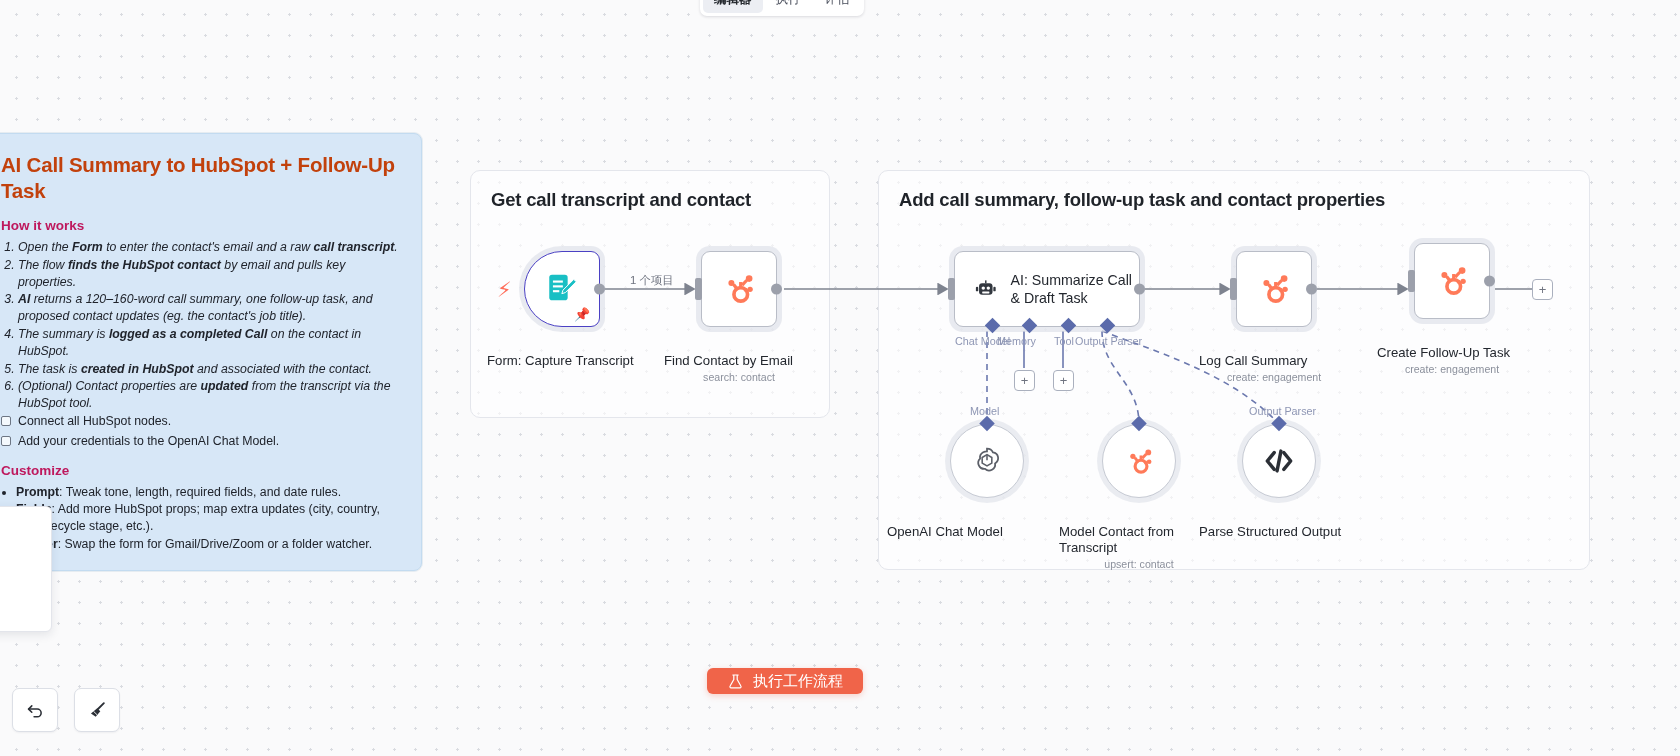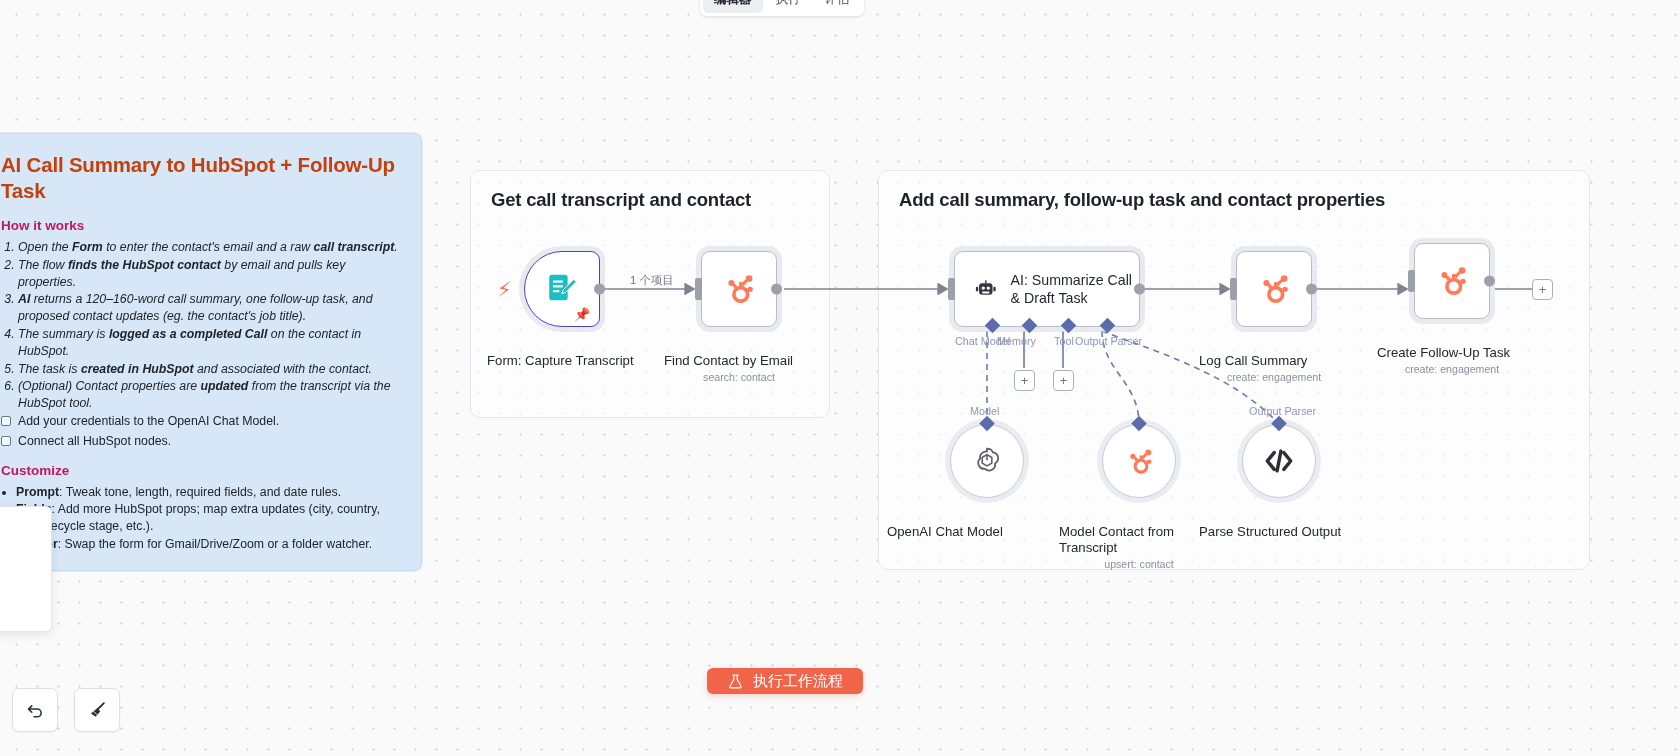--- a/index.html
+++ b/index.html
@@ -257,25 +257,25 @@
       <li>Open the <b>Form</b> to enter the contact's email and a raw <b>call transcript</b>.</li>
       <li>The flow <b>finds the HubSpot contact</b> by email and pulls key properties.</li>
       <li><b>AI</b> returns a 120–160-word call summary, one follow-up task, and proposed contact updates (eg. the contact's job title).</li>
       <li>The summary is <b>logged as a completed Call</b> on the contact in HubSpot.</li>
       <li>The task is <b>created in HubSpot</b> and associated with the contact.</li>
       <li>(Optional) Contact properties are <b>updated</b> from the transcript via the HubSpot tool.</li>
     </ol>
 
     <div class="chk-row">
       <div class="chk-box"></div>
-      <div class="chk-label">Add your credentials to the OpenAI Chat Model.</div>
+      <div class="chk-label">Connect all HubSpot nodes.</div>
     </div>
     <div class="chk-row">
       <div class="chk-box"></div>
-      <div class="chk-label">Connect all HubSpot nodes.</div>
+      <div class="chk-label">Add your credentials to the OpenAI Chat Model.</div>
     </div>
 
     <h2>Customize</h2>
     <ul>
       <li><b>Prompt</b>: Tweak tone, length, required fields, and date rules.</li>
       <li><b>Fields</b>: Add more HubSpot props; map extra updates (city, country, title, lifecycle stage, etc.).</li>
       <li><b>Trigger</b>: Swap the form for Gmail/Drive/Zoom or a folder watcher.</li>
     </ul>
   </div>
 

